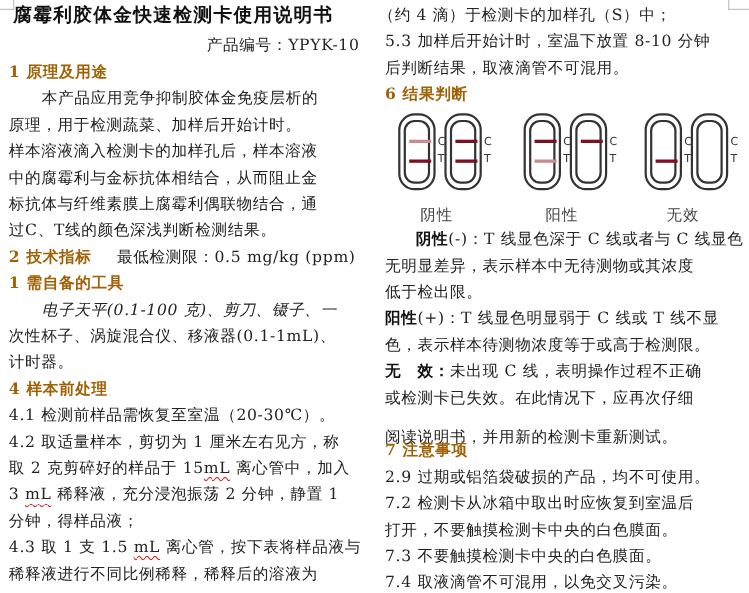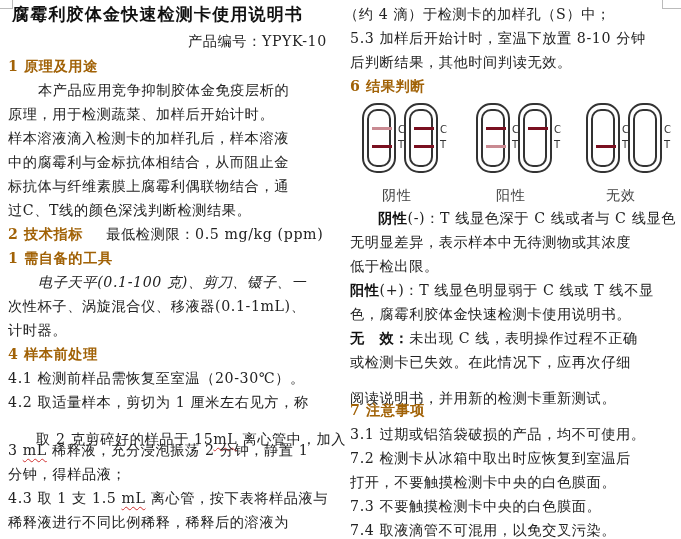--- a/index.html
+++ b/index.html
@@ -45,37 +45,37 @@
   </div>
 
   <div class="line h" style="top:246px;">1 需自备的工具</div>
   <div class="line" style="top:270px;left:30px;font-style:italic;">电子天平(0.1-100 克)、剪刀、镊子、一</div>
   <div class="line" style="top:294px;">次性杯子、涡旋混合仪、移液器(0.1-1mL)、</div>
   <div class="line" style="top:318px;">计时器。</div>
 
   <div class="line h" style="top:342px;">4  样本前处理</div>
   <div class="line" style="top:366px;">4.1 检测前样品需恢复至室温（20-30℃）。</div>
   <div class="line" style="top:390px;">4.2 取适量样本，剪切为 1 厘米左右见方，称</div>
-  <div class="line" style="top:427px;margin-left:28px;">
+  <div class="line" style="top:414px;">
     <span>取 2 克剪碎好的样品于 15</span><span class="wavy">mL</span><span> 离心管中，加入</span>
   </div>
   <div class="line" style="top:438px;">
     <span>3 </span><span class="wavy">mL</span><span> 稀释液，充分浸泡振荡 2 分钟，静置 1</span>
   </div>
   <div class="line" style="top:462px;">分钟，得样品液；</div>
   <div class="line" style="top:486px;">
     <span>4.3 取 1 支 1.5 </span><span class="wavy">mL</span><span> 离心管，按下表将样品液与</span>
   </div>
   <div class="line" style="top:510px;">稀释液进行不同比例稀释，稀释后的溶液为</div>
 </div>
 
 <div class="col right">
   <div class="line" style="top:2px;left:-6px;">（约 4 滴）于检测卡的加样孔（S）中；</div>
   <div class="line" style="top:26px;">5.3  加样后开始计时，室温下放置 8-10 分钟</div>
-  <div class="line" style="top:50px;">后判断结果，其他时间判读无效。</div>
+  <div class="line" style="top:50px;">后判断结果，取液滴管不可混用。</div>
   <div class="line h" style="top:74px;">6  结果判断</div>
 </div>
 
 <div class="cards">
 
   <div class="card" style="left:2px;">
     <div class="inner">
       <div class="ln" style="top:16px;background:#c98a92;"></div>
       <div class="ln" style="top:34px;background:#7a1020;"></div>
     </div>
@@ -130,27 +130,27 @@
 <div class="col right">
   <div class="line" style="top:206px;padding-left:28px;">
     <span class="b">阴性</span><span>(-)：</span><span>T 线显色深于 C 线或者与 C 线显色</span>
   </div>
   <div class="line" style="top:230px;">无明显差异，表示样本中无待测物或其浓度</div>
   <div class="line" style="top:254px;">低于检出限。</div>
 
   <div class="line" style="top:278px;">
     <span class="b">阳性</span><span>(+)：</span><span>T 线显色明显弱于 C 线或 T 线不显</span>
   </div>
-  <div class="line" style="top:302px;">色，腐霉利胶体金快速检测卡使用说明书。</div>
+  <div class="line" style="top:302px;">色，表示样本待测物浓度等于或高于检测限。</div>
 
   <div class="line" style="top:326px;">
     <span class="b">无　效：</span><span>未出现 C 线，表明操作过程不正确</span>
   </div>
   <div class="line" style="top:350px;">或检测卡已失效。在此情况下，应再次仔细</div>
   <div class="line" style="top:354px;margin-top:32px;">阅读说明书，并用新的检测卡重新测试。</div>
 
   <div class="line h" style="top:398px;">7  注意事项</div>
-  <div class="line" style="top:422px;">3.1  过期或铝箔袋破损的产品，均不可使用。</div>
+  <div class="line" style="top:422px;">2.9  过期或铝箔袋破损的产品，均不可使用。</div>
   <div class="line" style="top:446px;">7.2  检测卡从冰箱中取出时应恢复到室温后</div>
   <div class="line" style="top:470px;">打开，不要触摸检测卡中央的白色膜面。</div>
   <div class="line" style="top:494px;">7.3  不要触摸检测卡中央的白色膜面。</div>
   <div class="line" style="top:518px;">7.4  取液滴管不可混用，以免交叉污染。</div>
 </div>
 
 </body></html>

